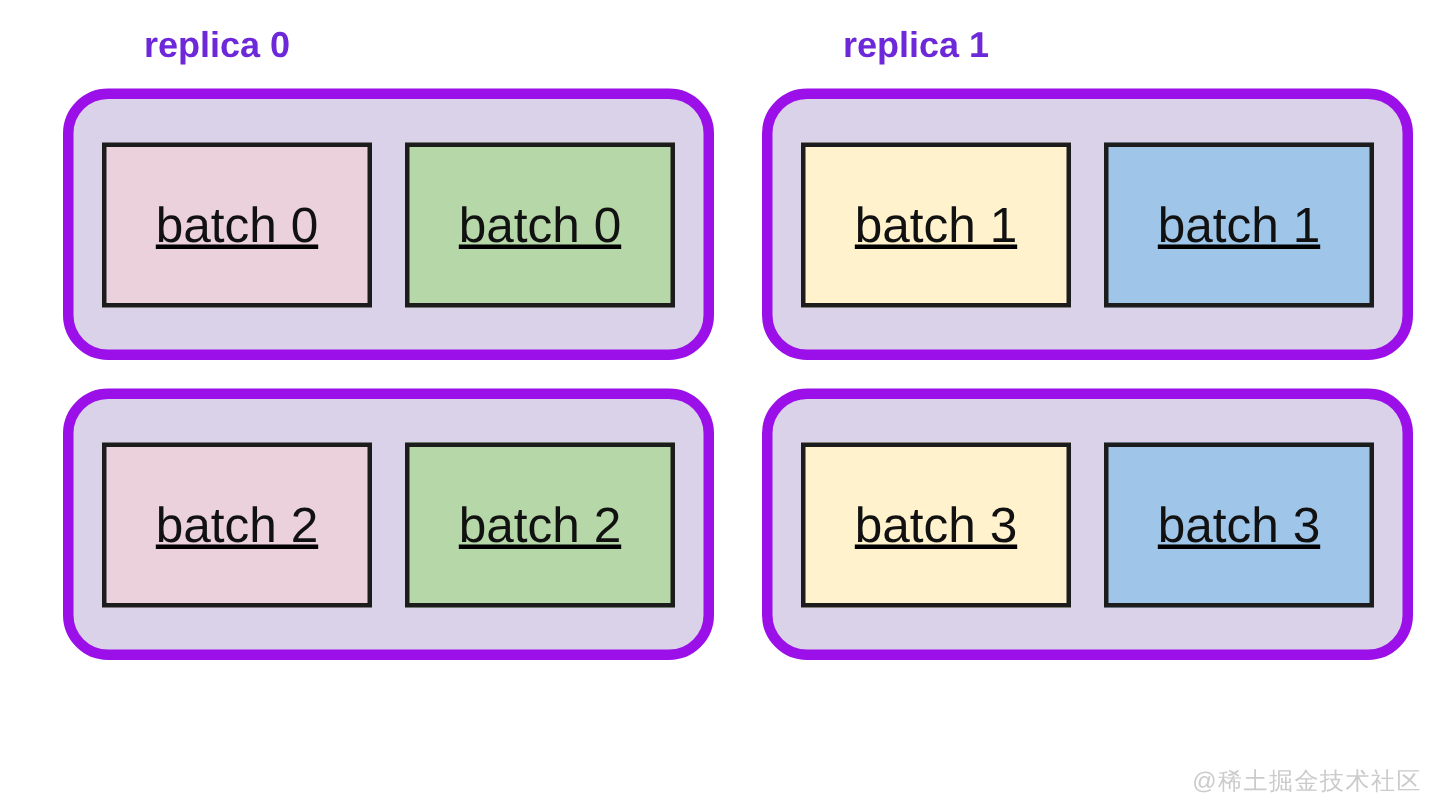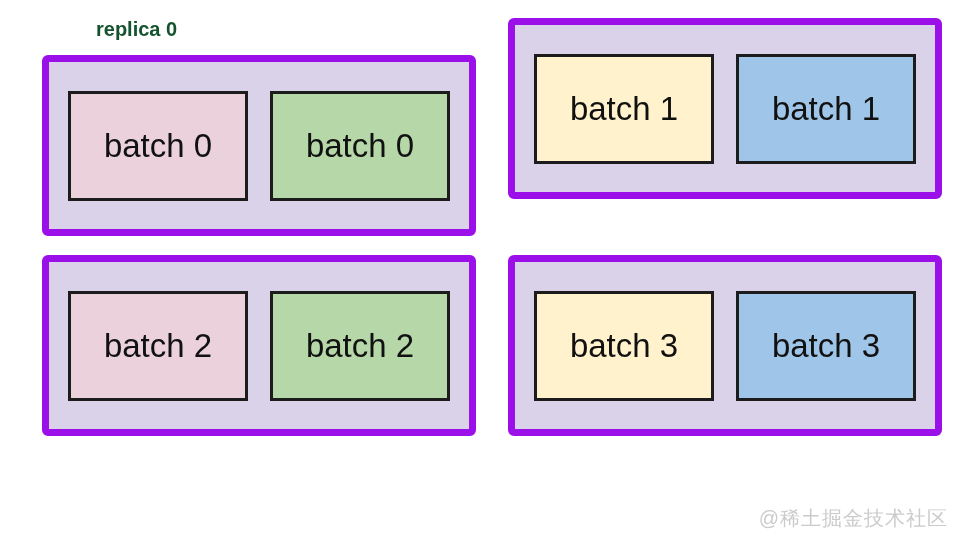--- a/index.html
+++ b/index.html
@@ -16,71 +16,73 @@
     top: 18px;
     left: 42px;
     display: grid;
     grid-template-columns: 434px 434px;
     column-gap: 32px;
     row-gap: 19px;
   }
   .replica-group { display: flex; flex-direction: column; }
   .replica-label {
     margin: 0 0 15px 54px;
-    font-size: 20px;
+    font-size: 24px;
     font-weight: bold;
     line-height: 1.1;
-    color: #14532d;
+    color: #6d28d9;
   }
   .replica-box {
     box-sizing: border-box;
     height: 181px;
     border: 7px solid #9b10e8;
-    border-radius: 6px;
+    border-radius: 30px;
     background: #d9d2e9;
     display: flex;
     align-items: center;
     justify-content: center;
     gap: 22px;
+    text-decoration: underline;
   }
   .batch-box {
     box-sizing: border-box;
     width: 180px;
     height: 110px;
     border: 3px solid #1c1c1c;
     display: flex;
     align-items: center;
     justify-content: center;
     font-size: 33px;
     color: #111111;
   }
   .watermark {
     position: absolute;
     right: 12px;
     bottom: 8px;
-    font-size: 20px;
+    font-size: 16px;
     color: #cbcbcb;
     letter-spacing: 1px;
   }
 </style>
 </head>
 <body>
 
 <div class="page">
   <div class="grid">
 
     <div class="replica-group">
       <div class="replica-label">replica 0</div>
       <div class="replica-box">
         <div class="batch-box" style="background: rgb(234, 209, 220);">batch 0</div>
         <div class="batch-box" style="background: rgb(182, 215, 168);">batch 0</div>
       </div>
     </div>
 
     <div class="replica-group">
+      <div class="replica-label">replica 1</div>
       <div class="replica-box">
         <div class="batch-box" style="background: rgb(255, 242, 204);">batch 1</div>
         <div class="batch-box" style="background: rgb(159, 197, 232);">batch 1</div>
       </div>
     </div>
 
     <div class="replica-group">
       <div class="replica-box">
         <div class="batch-box" style="background: rgb(234, 209, 220);">batch 2</div>
         <div class="batch-box" style="background: rgb(182, 215, 168);">batch 2</div>

